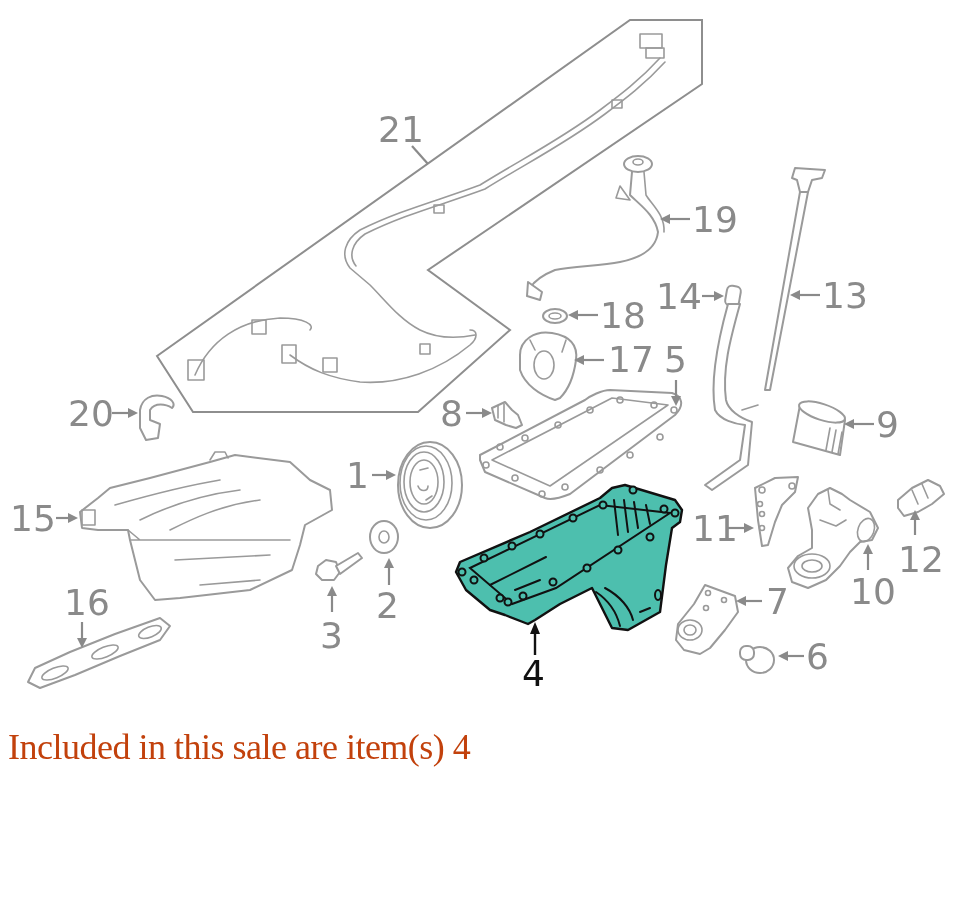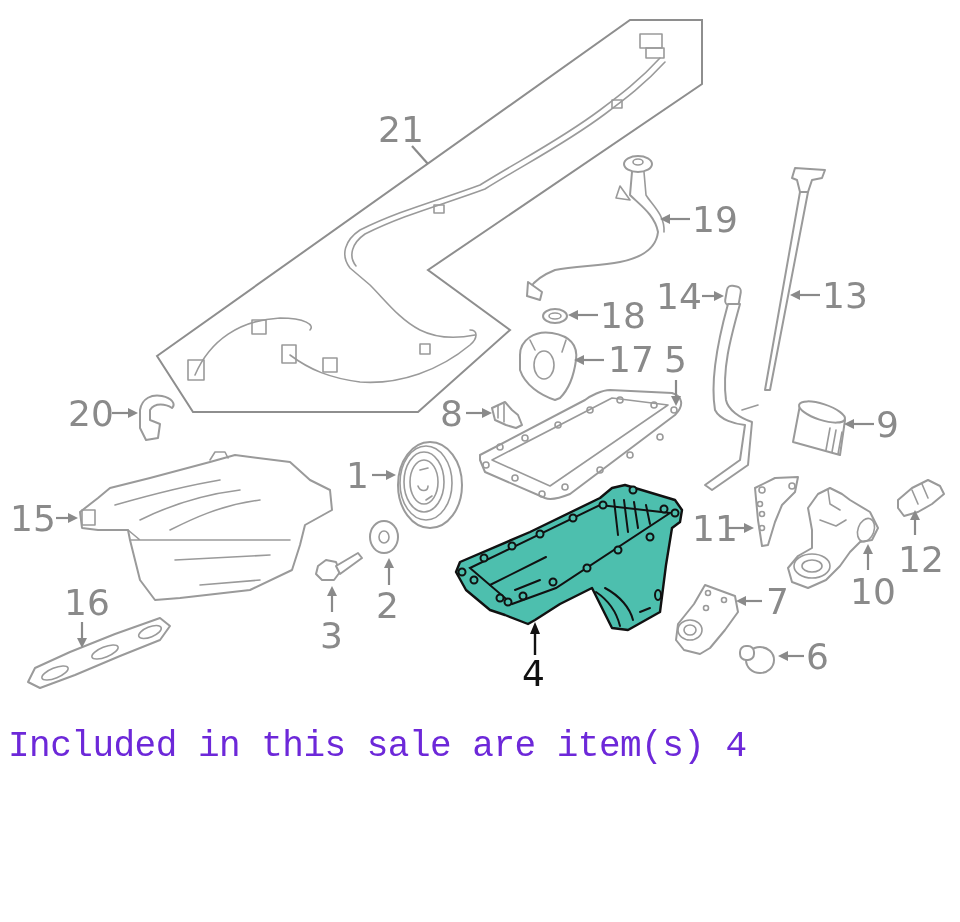--- a/index.html
+++ b/index.html
@@ -12,21 +12,21 @@
   .arrowhead { fill: #8a8a8a; }
   .hl { fill: #4dbfae; stroke: #111111; stroke-width: 2.4; stroke-linejoin: round; }
   .hl-line { fill: none; stroke: #111111; stroke-width: 2; stroke-linecap: round; }
   .hl-hole { fill: #4dbfae; stroke: #111111; stroke-width: 2; }
   .hl-leader { stroke: #111111; stroke-width: 2.4; }
   .hl-arrowhead { fill: #111111; }
   .callout { font-family: "DejaVu Sans", sans-serif; font-size: 36px; fill: #8a8a8a; }
   .callout-hl { font-family: "DejaVu Sans", sans-serif; font-size: 36px; fill: #111111; }
   #sale-note {
     position: absolute; left: 8px; top: 726px;
-    font-family: Liberation Mono, monospace; font-size: 36px; color: #6d28d9;
+    font-family: Liberation Serif, serif; font-size: 36px; color: #c2410c;
     white-space: nowrap; letter-spacing: -0.5px;
   }
 </style>
 </head>
 <body>
 
 <svg id="diagram" viewBox="0 0 960 700" xmlns="http://www.w3.org/2000/svg">
 
   <g>
     <polygon class="frame" points="157,356 630,20 702,20 702,84 428,270 510,330 418,412 193,412"></polygon>

